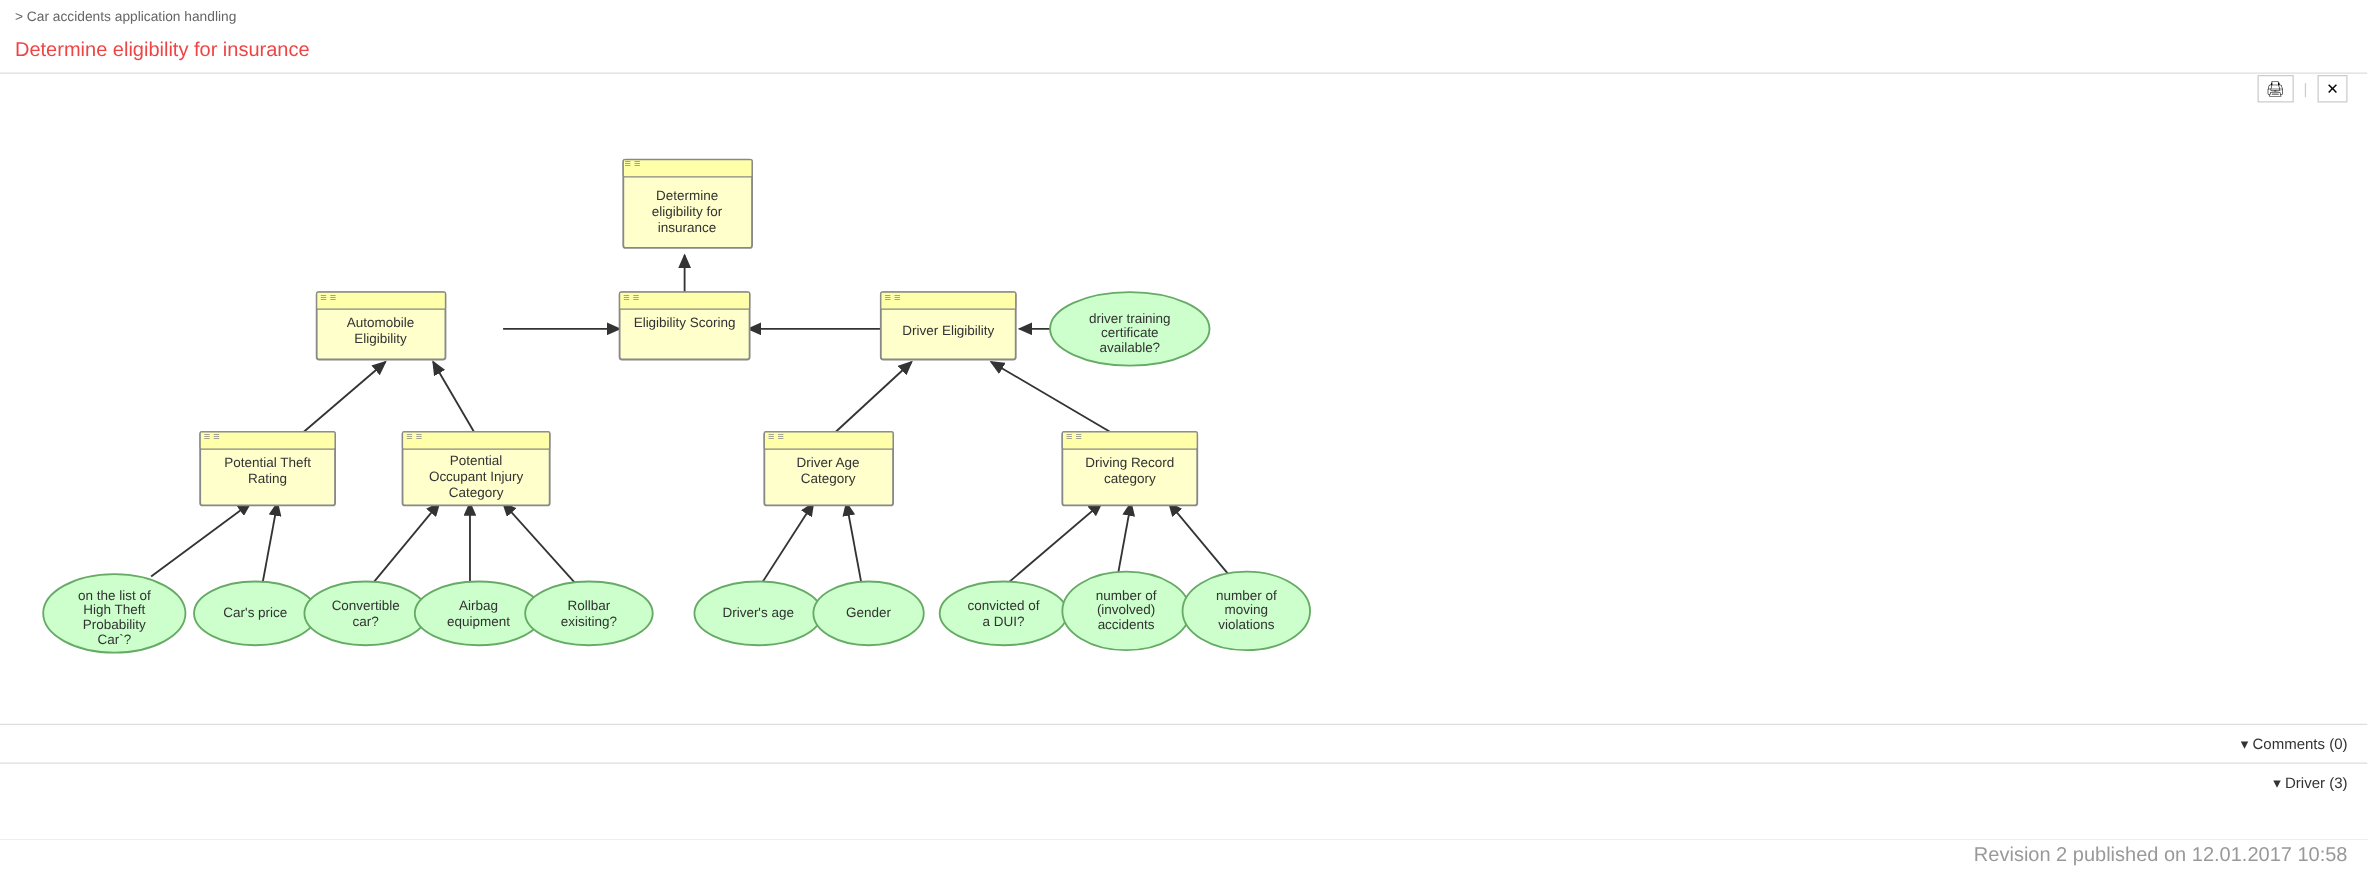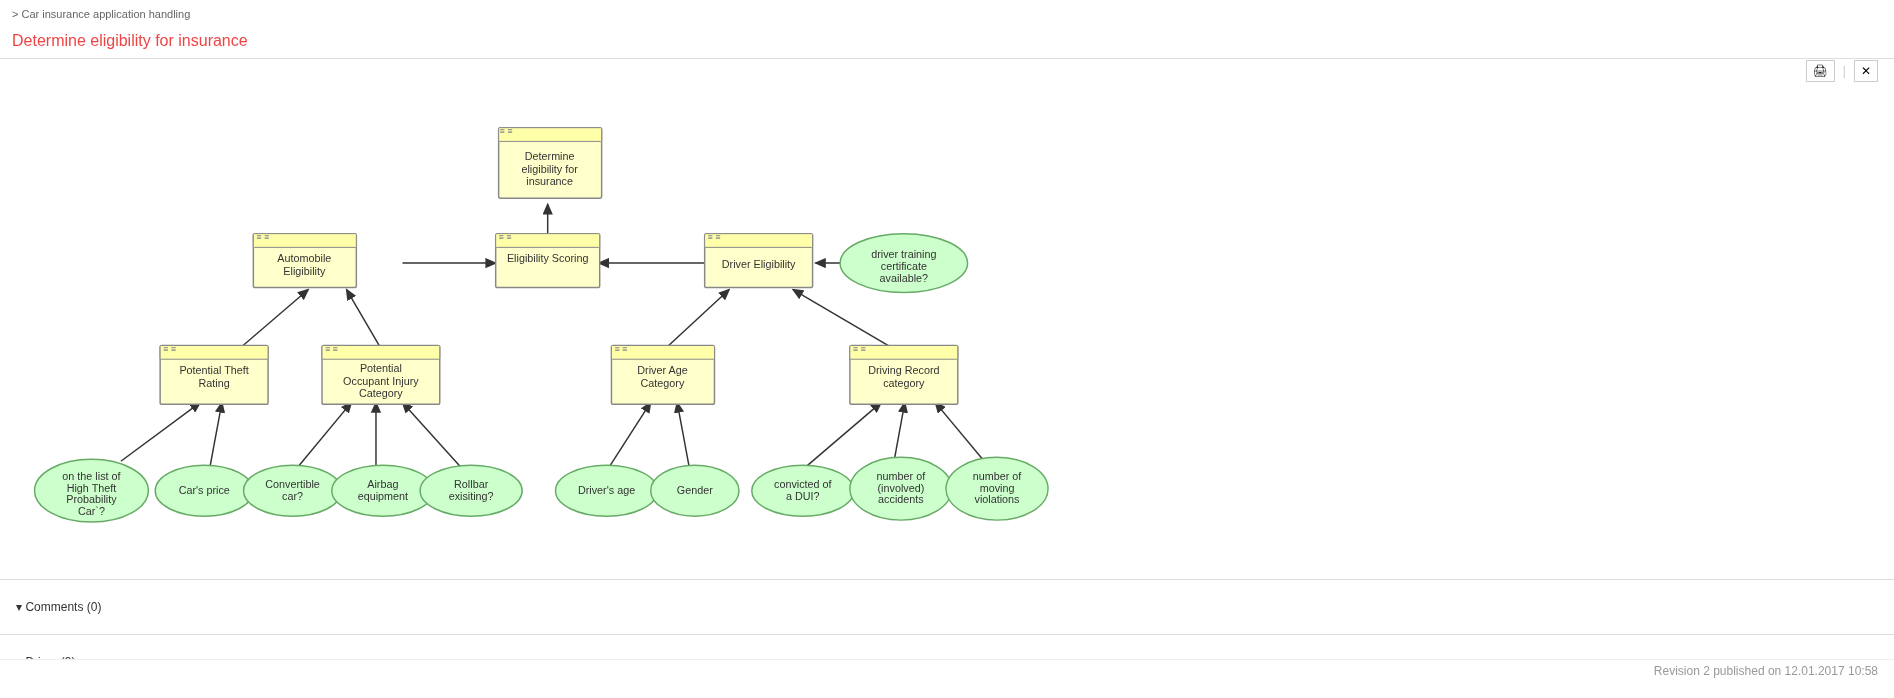--- a/index.html
+++ b/index.html
@@ -80,44 +80,45 @@
       dominant-baseline: middle;
       fill: #333;
     }
     .arrow-line {
       stroke: #333;
       stroke-width: 1.5;
       fill: none;
       marker-end: url(#arrowhead);
     }
     .collapsible-section {
-      padding: 20px 16px;
+      padding: 8px 16px;
       border-top: 1px solid #ddd;
       font-size: 12px;
       color: #333;
       cursor: pointer;
+      text-align: right;
     }
     .footer-bar {
       position: fixed;
-      bottom: 16px;
+      bottom: 0;
       width: 100%;
       text-align: right;
       padding: 4px 16px;
-      font-size: 12px;
+      font-size: 16px;
       color: #999;
       border-top: 1px solid #eee;
       background: #fff;
     }
   </style>
 </head>
 <body>
 
 <div class="breadcrumb">
   <span>&gt; </span>
-  <span>Car insurance application handling</span>
+  <span>Car accidents application handling</span>
 </div>
 
 <div class="page-title">Determine eligibility for insurance</div>
 
 <hr class="divider">
 
 <div class="toolbar-right">
   <button class="toolbar-btn">🖨</button>
   <span style="color:#ccc">|</span>
   <button class="toolbar-btn">✕</button>

